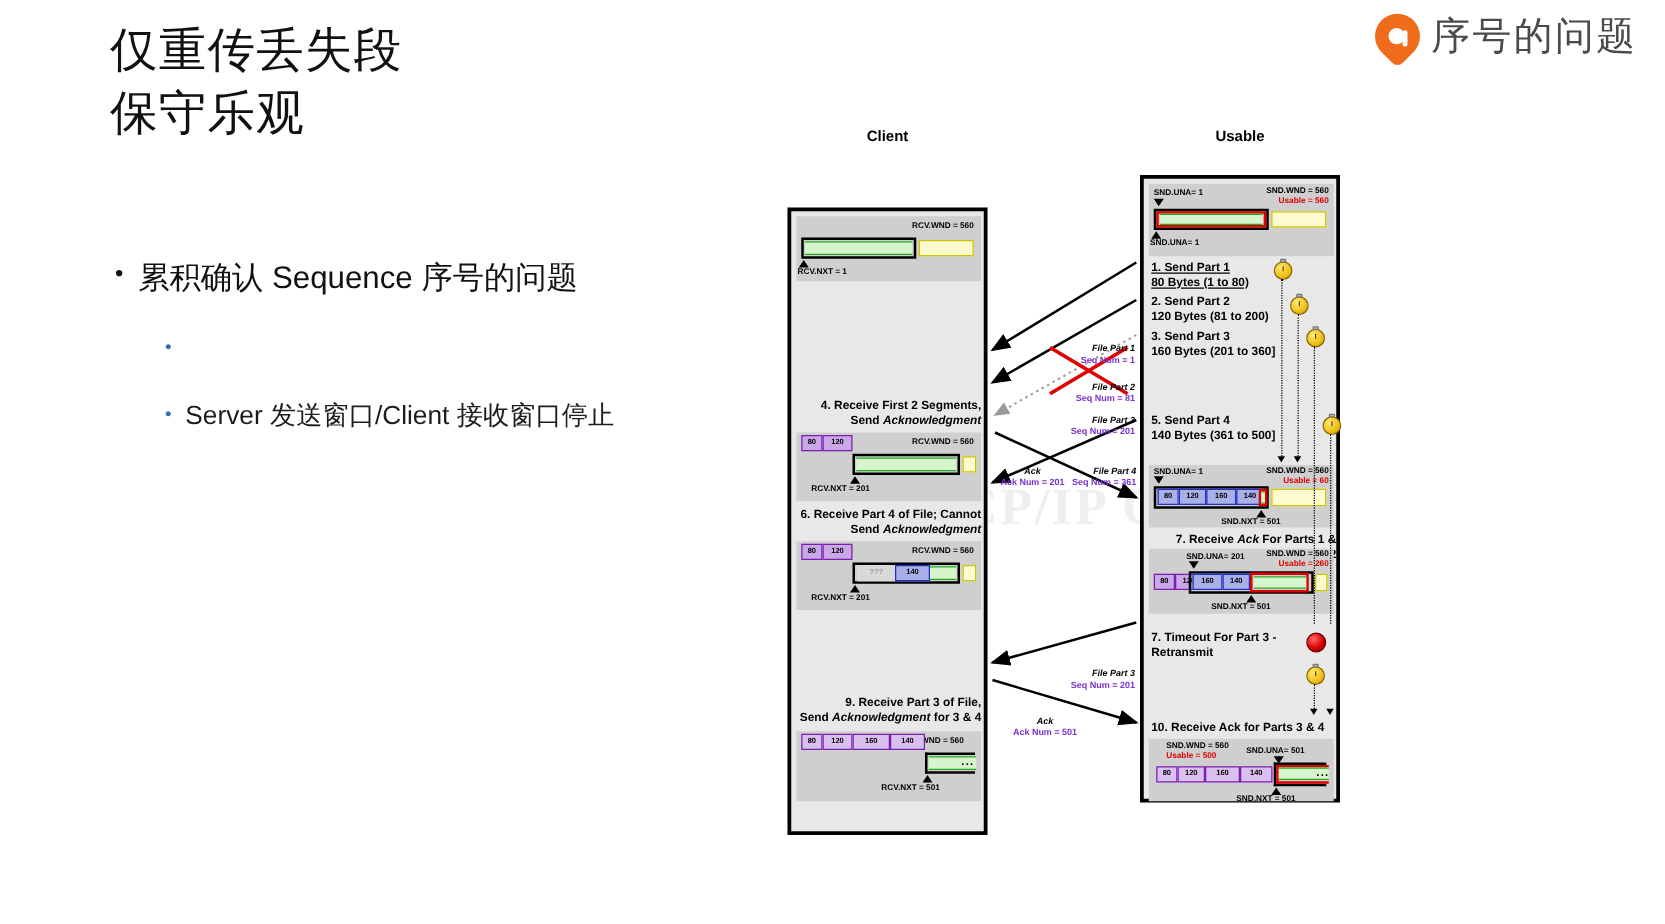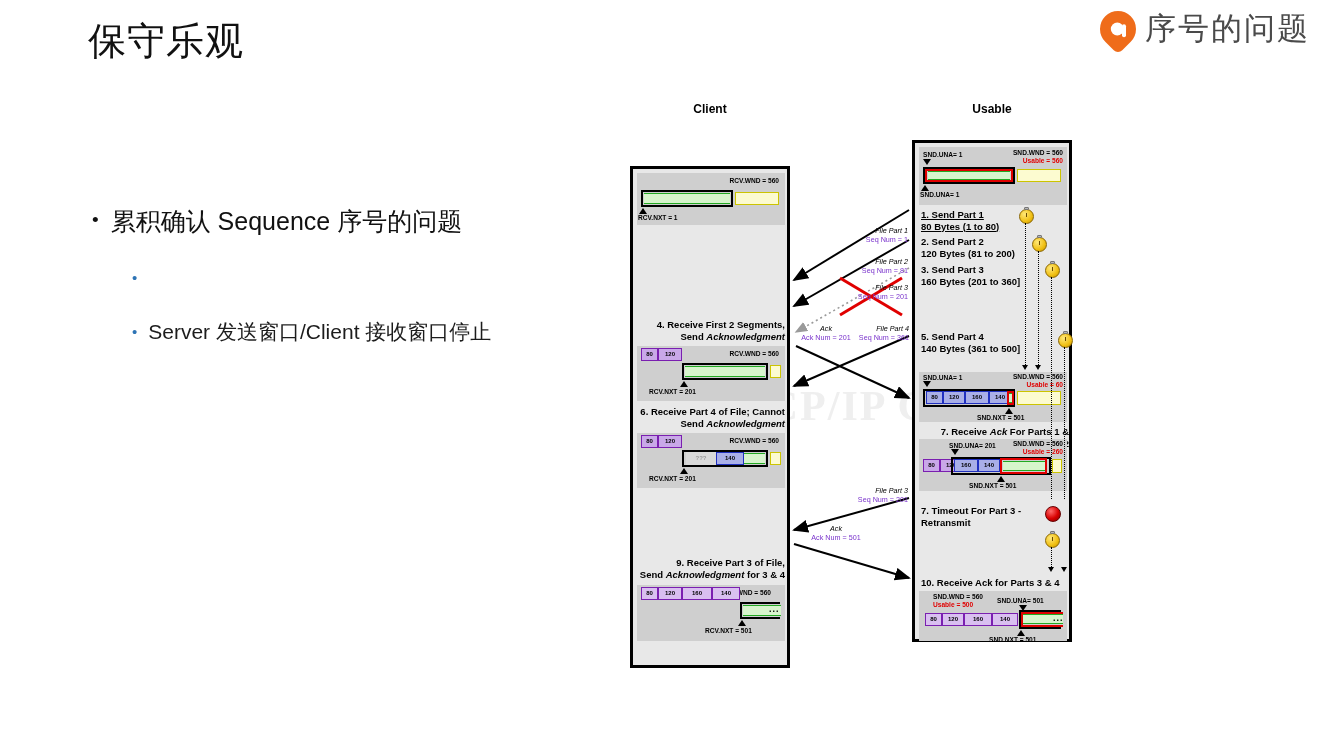--- a/index.html
+++ b/index.html
@@ -99,22 +99,22 @@
   .green{background:#d7f5cc;border-top:1.6px solid #22aa22;border-bottom:1.6px solid #22aa22;}
   .yellowbox{background:#fcfbd0;border:1.6px solid #ccc400;}
 
   .tick{position:absolute;width:0;height:0;border-left:4px solid transparent;border-right:4px solid transparent;}
   .tick.down{border-top:6px solid #000;}
   .tick.up{border-bottom:6px solid #000;}
 
   
   #arrows{position:absolute;left:160px;top:20px;width:122px;height:502px;z-index:4;overflow:visible;}
   .alabel{
-    position:absolute;font-size:7.2px;font-weight:400;line-height:9px;
-    white-space:nowrap;z-index:5;
+    position:absolute;font-size:7.2px;font-weight:700;line-height:9px;
+    white-space:nowrap;z-index:5;margin-top:48px;
   }
   .alabel .t1{font-style:italic;color:#000;display:block;}
   .alabel .t2{color:#7a33cc;display:block;}
   .alabel.ra{text-align:right;}
 
   
   .clock{
     position:absolute;width:13px;height:13px;border-radius:50%;
     background:radial-gradient(circle at 35% 32%, #ffe87a 0%, #f0bf12 60%, #c08f00 100%);
     border:1px solid #8a6500;z-index:3;
@@ -134,20 +134,21 @@
   .dotline{
     position:absolute;width:0;border-left:1.6px dotted #000;z-index:3;
   }
   .dtick{position:absolute;width:0;height:0;border-left:3.5px solid transparent;border-right:3.5px solid transparent;border-top:5px solid #000;z-index:3;}
   .ellip{position:absolute;font-size:9px;font-weight:700;letter-spacing:1px;color:#000;}
 </style>
 </head>
 <body>
 
 <div id="slide-title">
+  <div>仅重传丢失段</div>
   <div>保守乐观</div>
 </div>
 
 <div id="brand">
   <div class="logo-mark"></div>
   <div class="brand-text">序号的问题</div>
 </div>
 
 <div id="bullets">
   <div class="b1">

